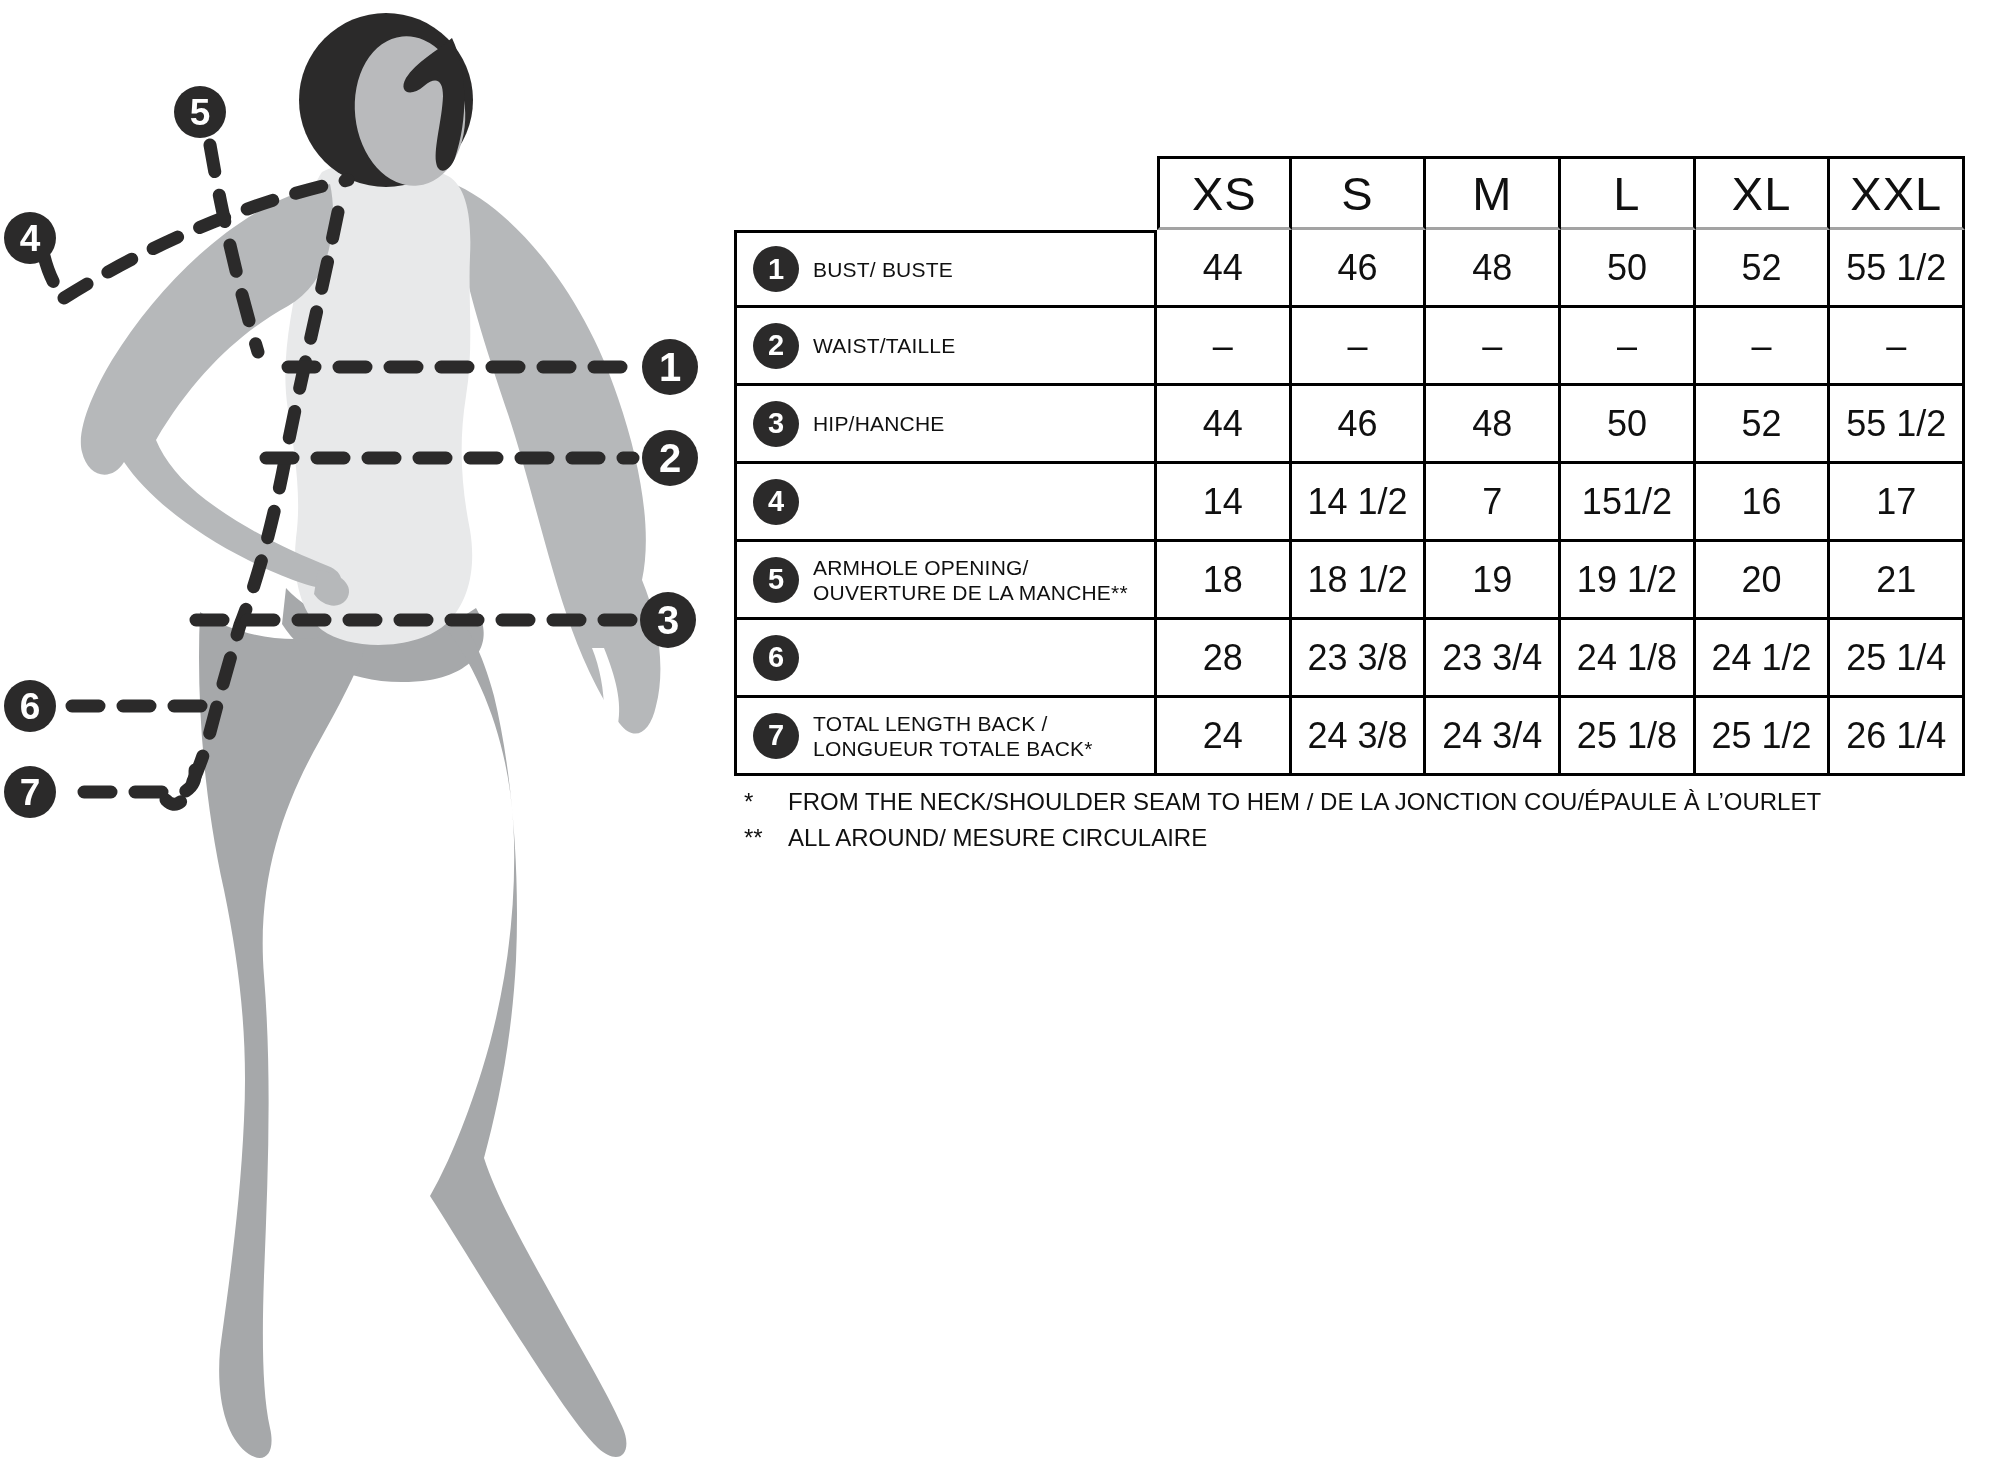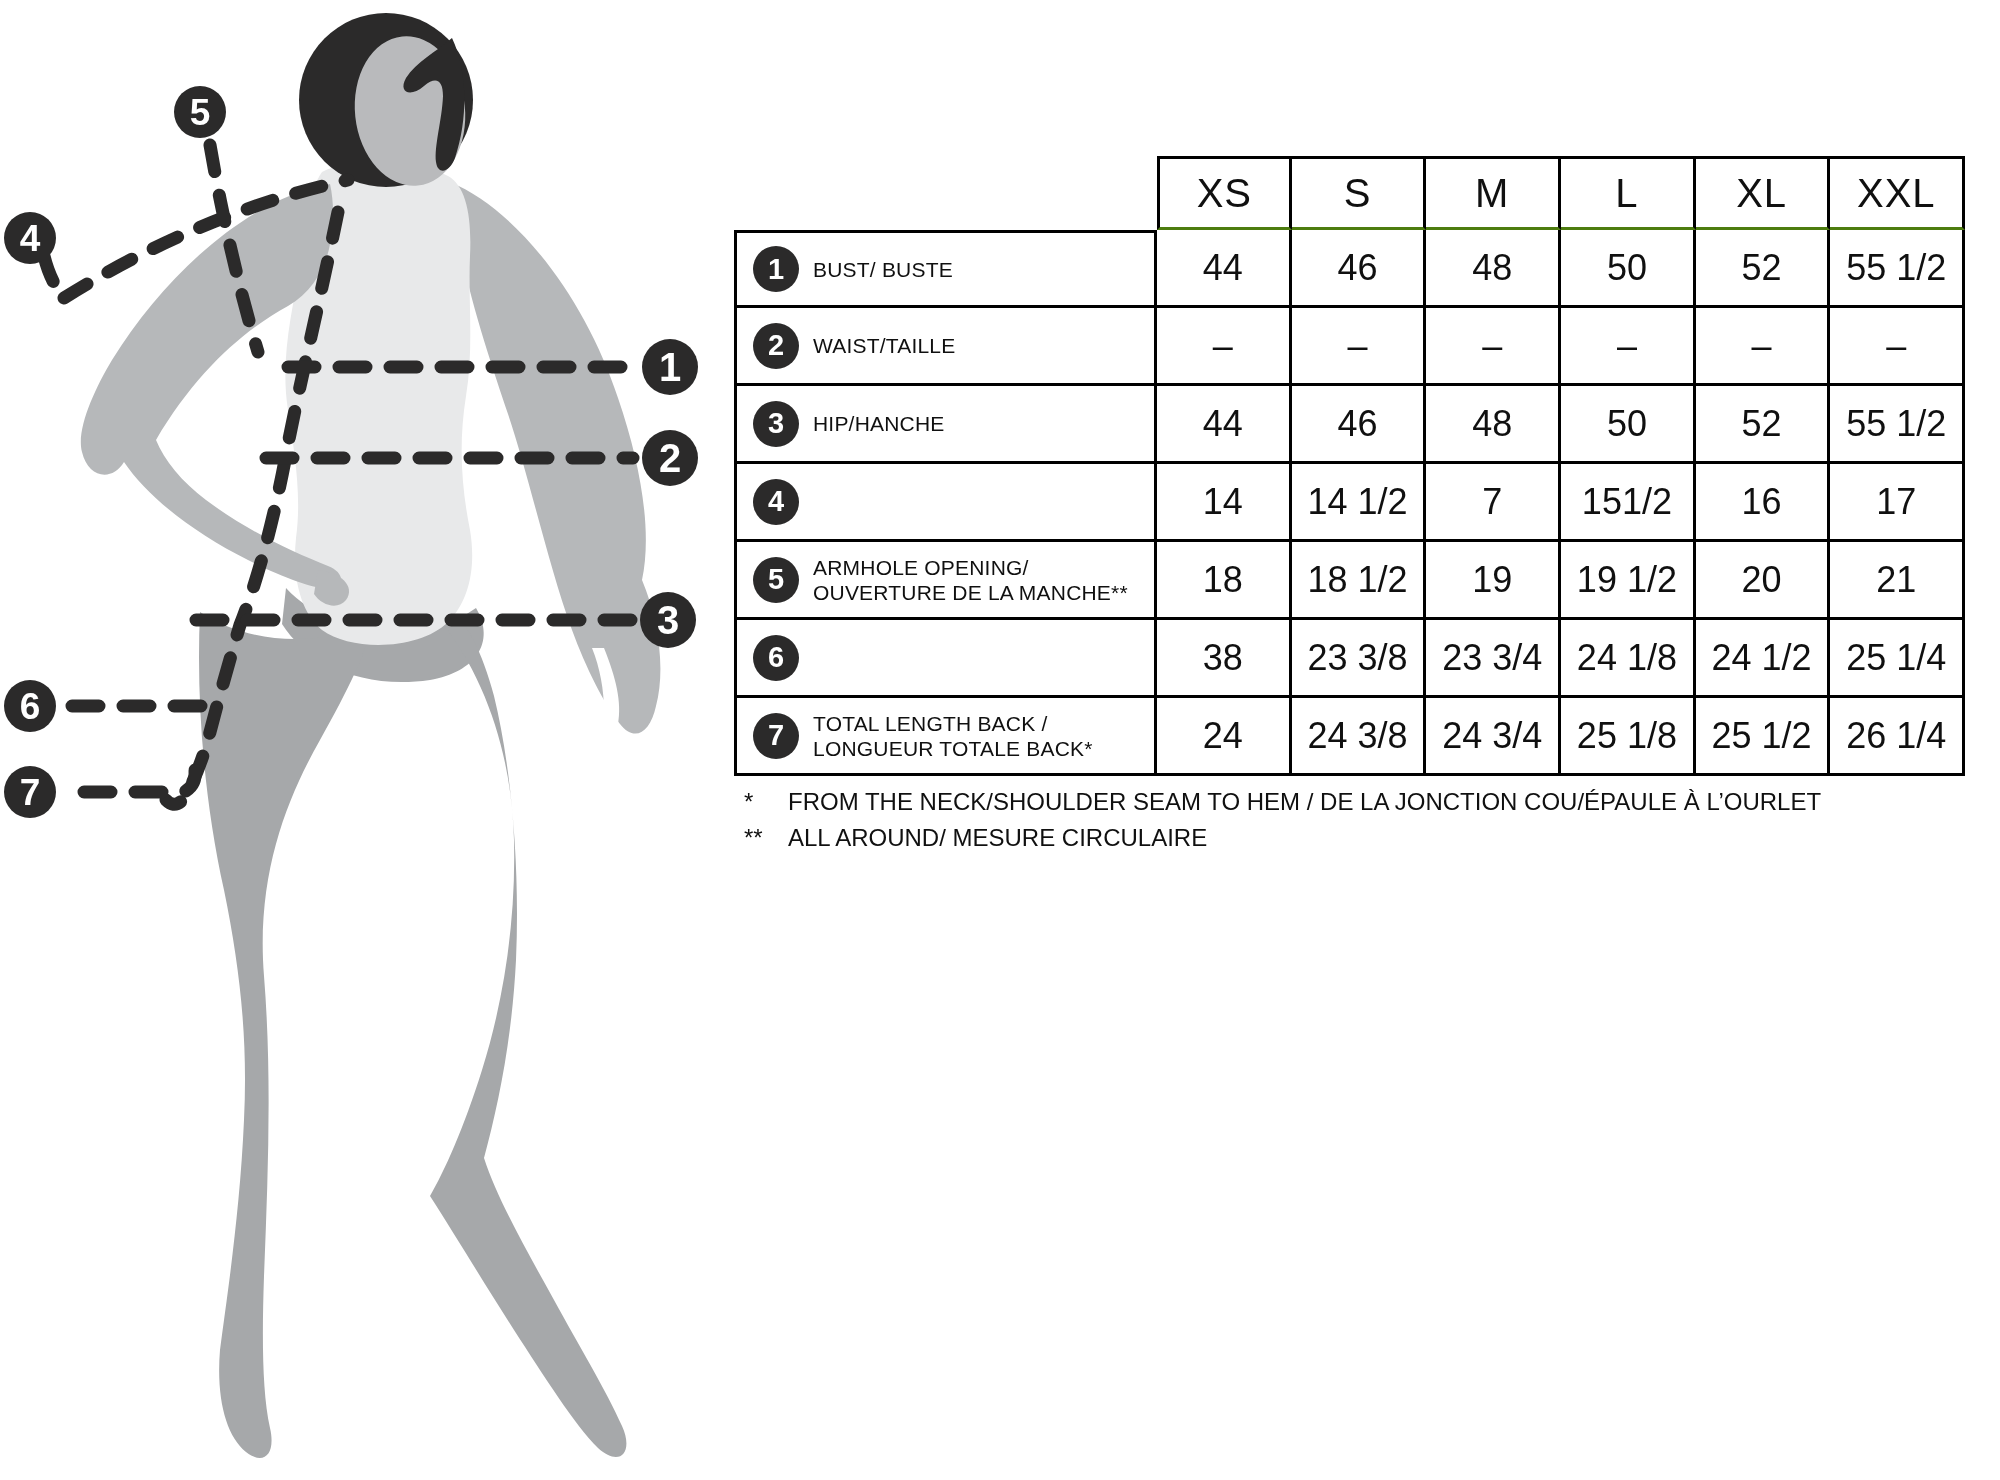--- a/index.html
+++ b/index.html
@@ -10,22 +10,22 @@
   .figure{position:absolute;left:0;top:0;width:740px;height:1480px}
   .size-table{
     position:absolute;left:734px;top:156px;
     display:grid;
     grid-template-columns:423px repeat(6,134.7px);
     grid-template-rows:74px repeat(7,78px);
   }
   .cell{box-sizing:border-box;display:flex;align-items:center;justify-content:center;background:#fff}
   .corner{background:transparent}
   .hcell{
-    border-top:3px solid #000;border-right:3px solid #000;border-bottom:3px solid #4d7c0f;
-    font-size:40px;letter-spacing:1px;
+    border-top:3px solid #000;border-right:3px solid #000;border-bottom:3px solid #a3a3a3;
+    font-size:47px;letter-spacing:1px;
   }
   .hcell.first{border-left:3px solid #000}
   .lcell{
     border-left:3px solid #000;border-right:3px solid #000;border-bottom:3px solid #000;
     justify-content:flex-start;padding-left:16px;
   }
   .lcell.rtop{border-top:3px solid #000}
   .vcell{border-right:3px solid #000;border-bottom:3px solid #000;font-size:36px}
   .badge{
     width:46px;height:46px;border-radius:50%;background:#2b2a2a;color:#fff;
@@ -172,21 +172,21 @@
   <div class="cell vcell">18</div>
   <div class="cell vcell">18 1/2</div>
   <div class="cell vcell">19</div>
   <div class="cell vcell">19 1/2</div>
   <div class="cell vcell">20</div>
   <div class="cell vcell">21</div>
 
   <div class="cell lcell">
     <span class="badge">6</span>
   </div>
-  <div class="cell vcell">38</div>
+  <div class="cell vcell">28</div>
   <div class="cell vcell">23 3/8</div>
   <div class="cell vcell">23 3/4</div>
   <div class="cell vcell">24 1/8</div>
   <div class="cell vcell">24 1/2</div>
   <div class="cell vcell">25 1/4</div>
 
   <div class="cell lcell">
     <span class="badge">7</span>
     <span class="lines">
       <span>TOTAL LENGTH BACK /</span>

